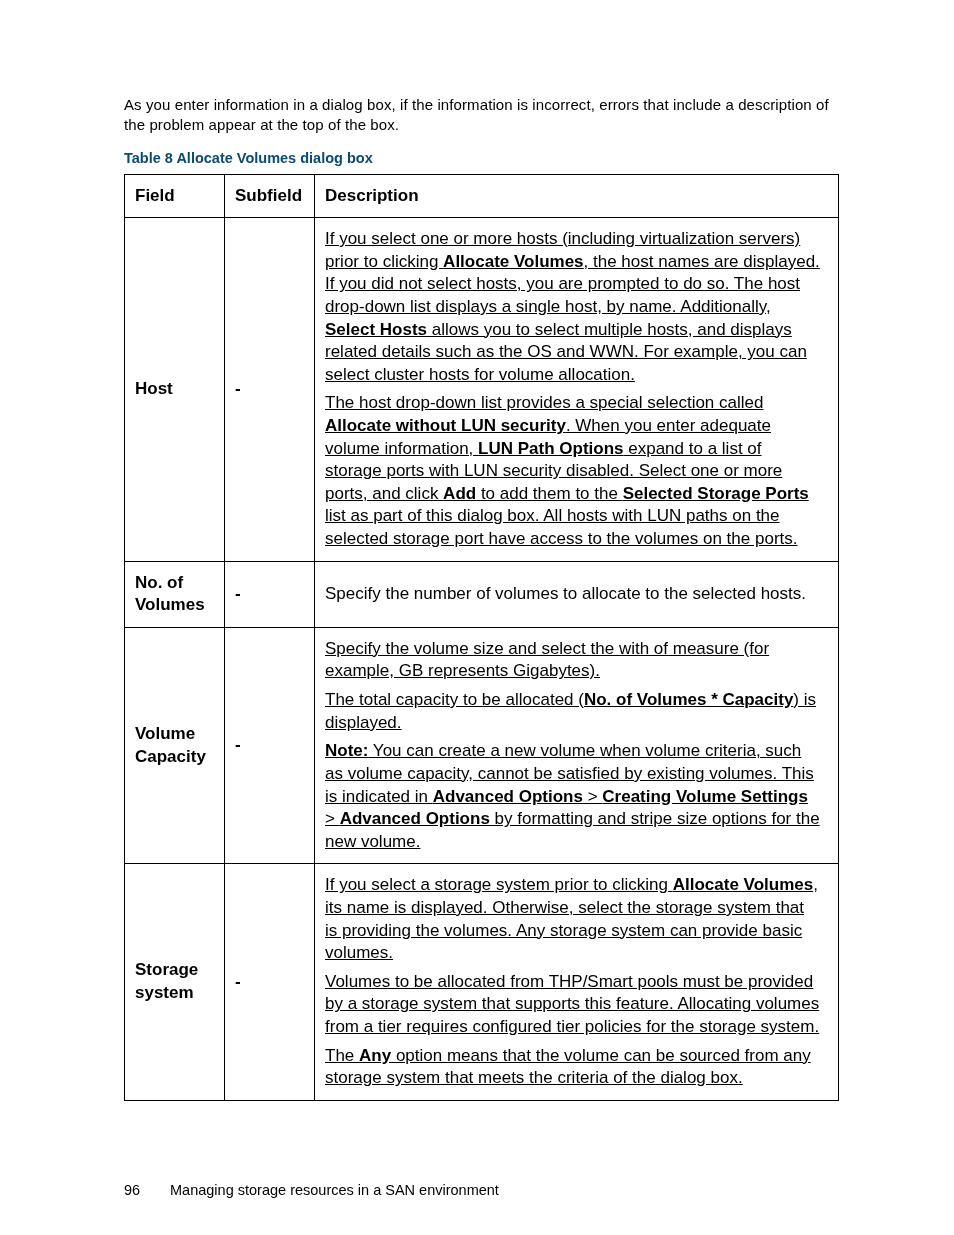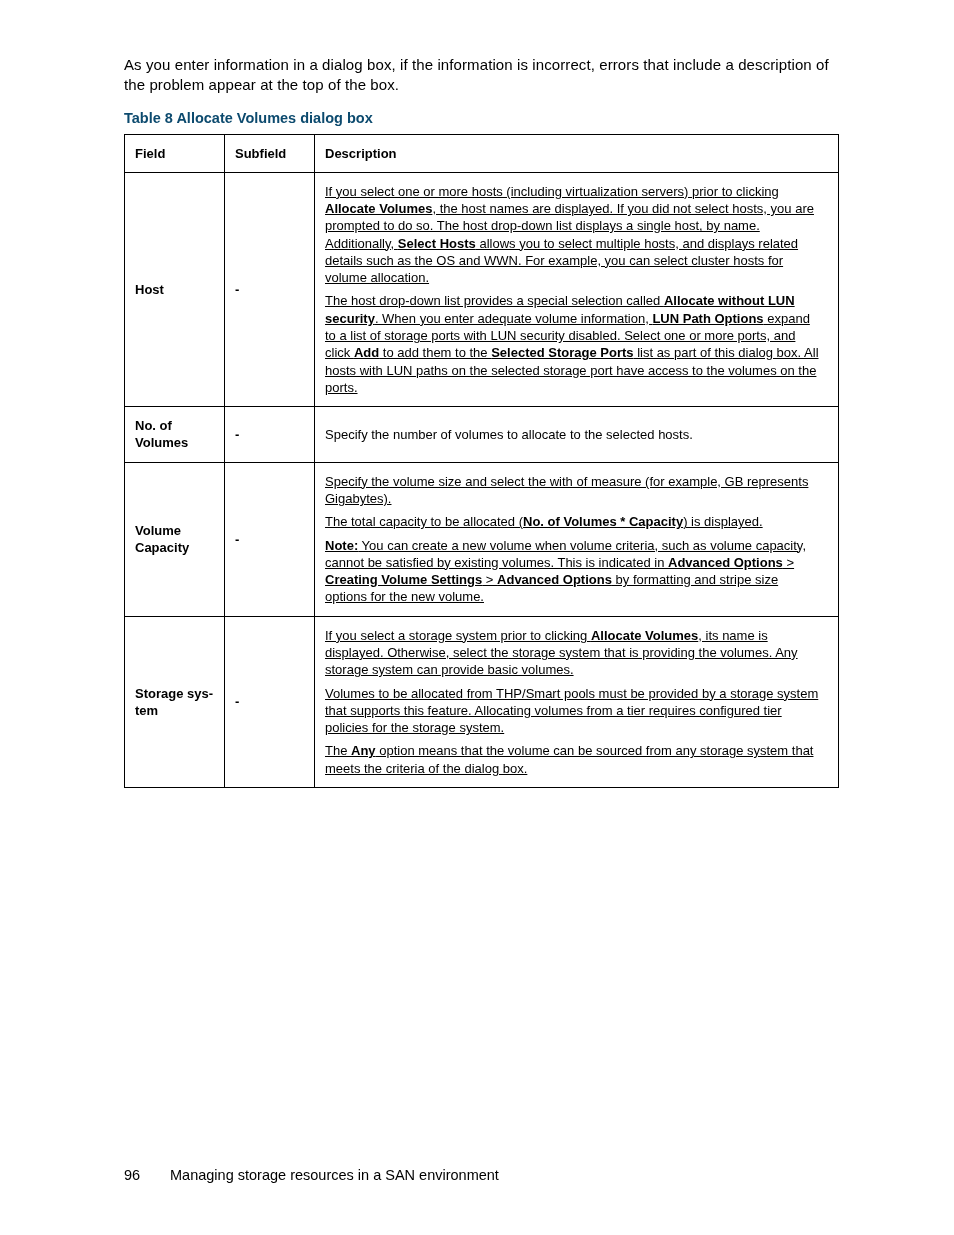--- a/index.html
+++ b/index.html
@@ -17,54 +17,55 @@
     box-sizing: border-box;
     width: 954px;
     height: 1235px;
     padding: 55px 115px 0 124px;
     position: relative;
   }
   .intro {
     font-size: 15px;
     line-height: 1.35;
     letter-spacing: 0.1px;
+    margin-top: 40px;
   }
   .table-caption {
     color: #0c4a6e;
     font-weight: 600;
     font-size: 14.5px;
     margin-top: 14px;
     margin-bottom: 8px;
   }
   table.doc {
     border-collapse: collapse;
     width: 100%;
     table-layout: fixed;
   }
   table.doc th, table.doc td {
     border: 1.5px solid #000;
     padding: 10px 10px 10px 10px;
     vertical-align: middle;
-    font-size: 13px;
+    font-size: 17px;
     line-height: 1.33;
     text-align: left;
   }
   table.doc th {
     font-weight: 700;
   }
   col.c-field { width: 100px; }
   col.c-sub   { width: 90px; }
   col.c-desc  { width: auto; }
   .fw { font-weight: 700; }
   .para { margin: 0 7px 6px 0; text-decoration: underline; }
   .para:last-child { margin-bottom: 0; }
   .footer {
     position: absolute;
     left: 124px;
-    bottom: 52px;
+    bottom: 37px;
     font-size: 14.5px;
   }
   .footer .pn { display: inline-block; width: 42px; }
 </style>
 </head>
 <body>
 
 <div class="page">
 
   <div class="intro">As you enter information in a dialog box, if the information is incorrect, errors that include a description of the problem appear at the top of the box.</div>

